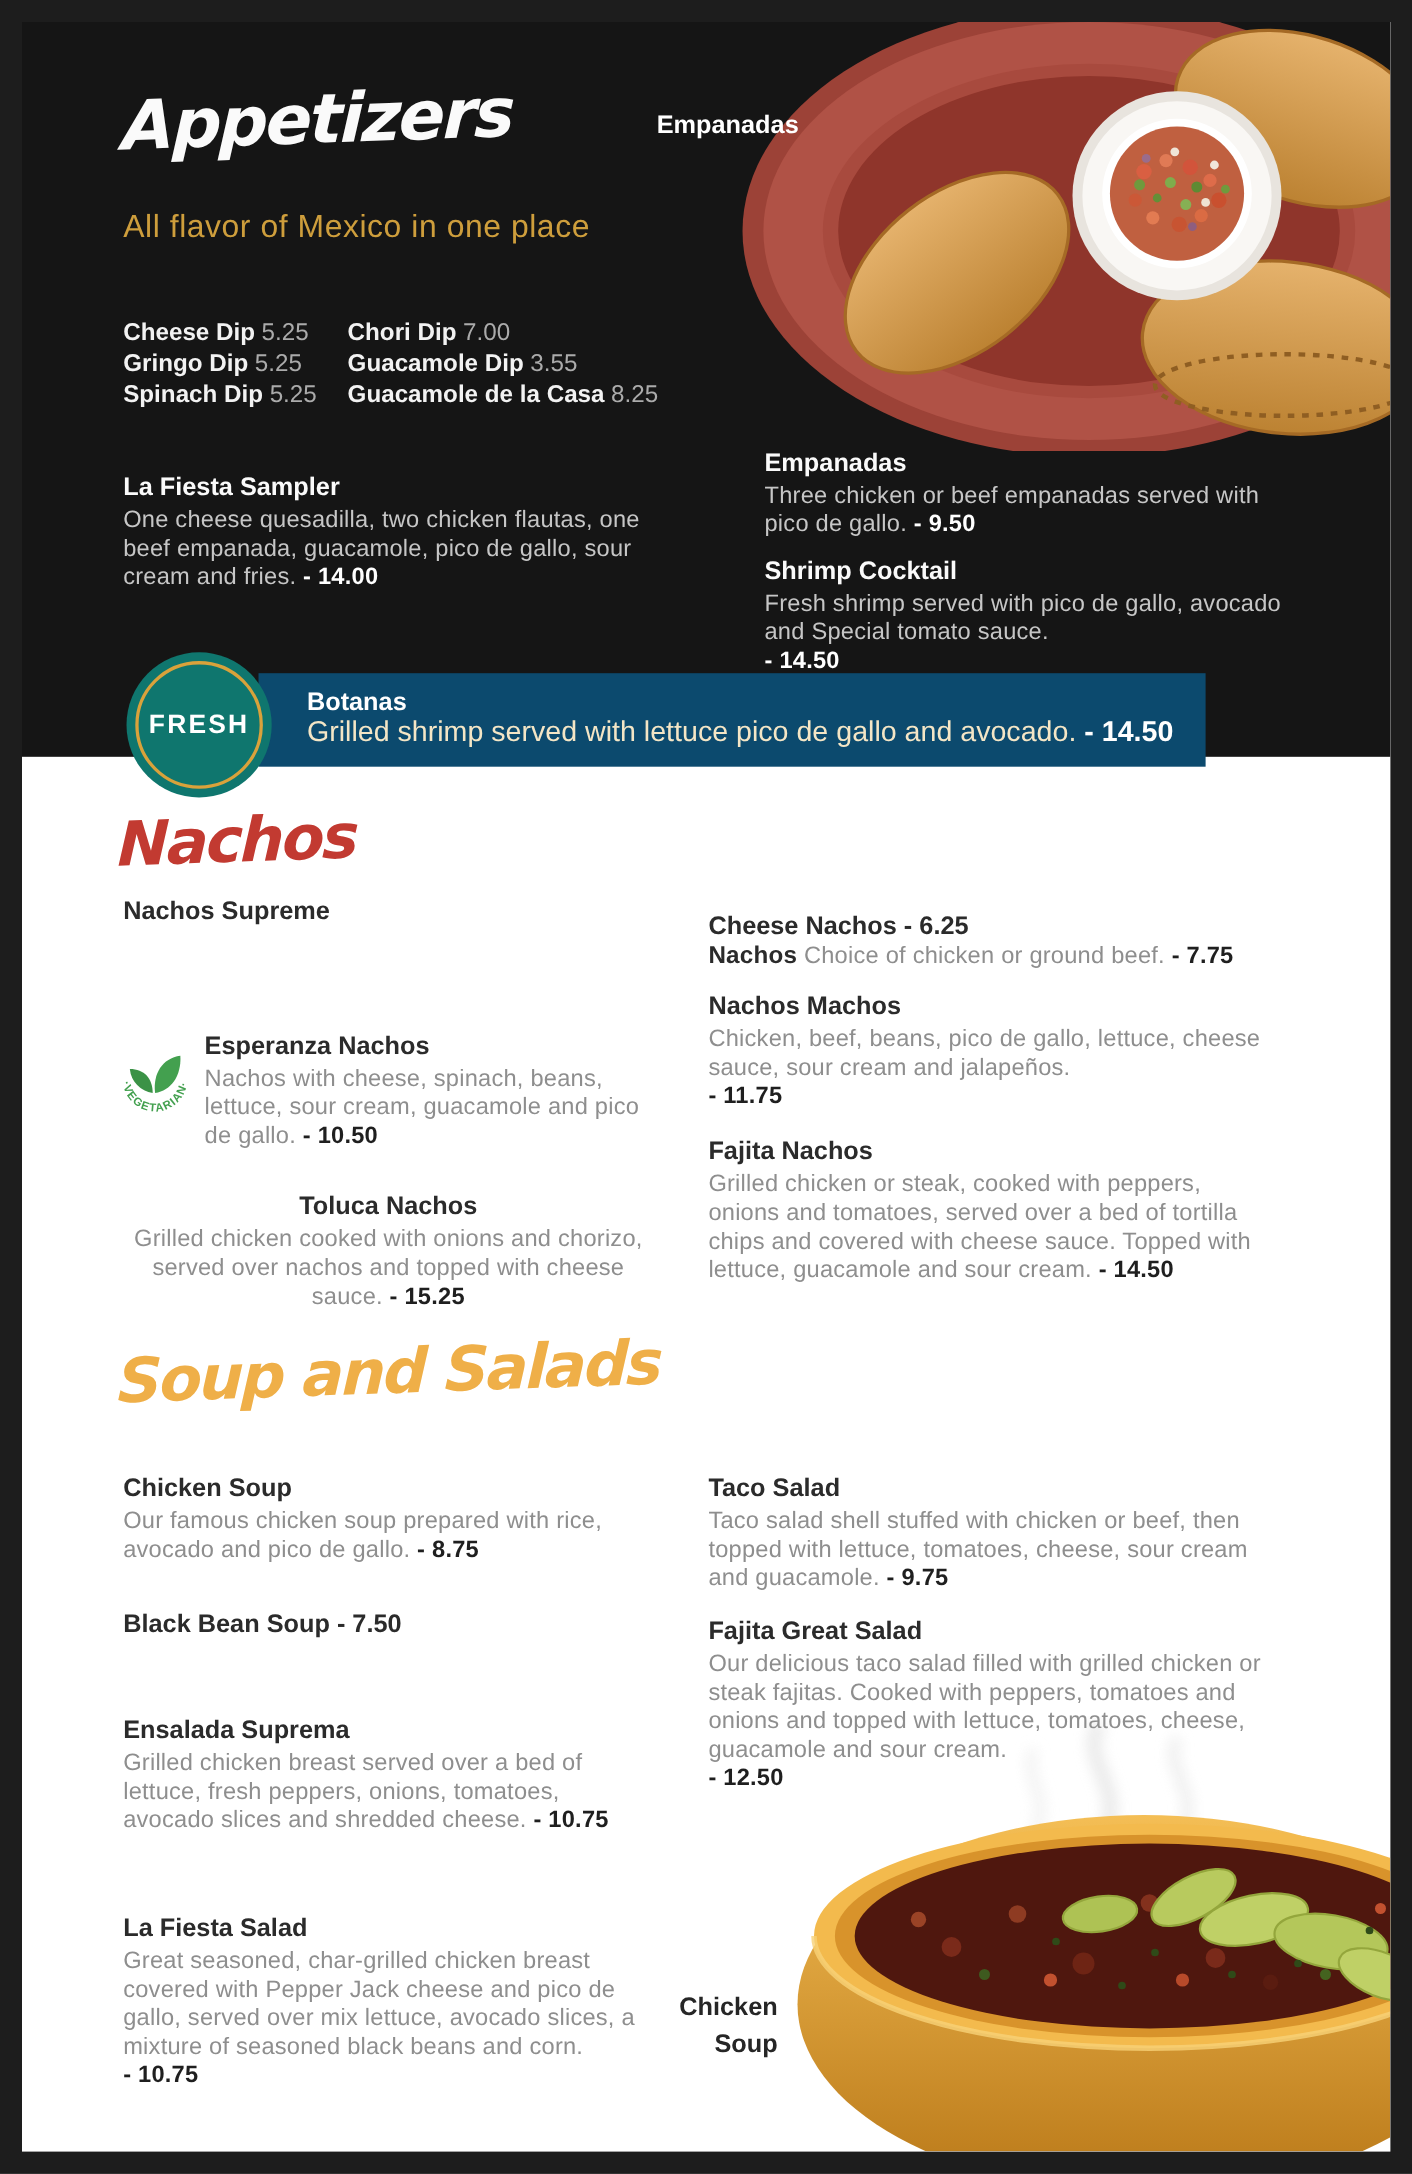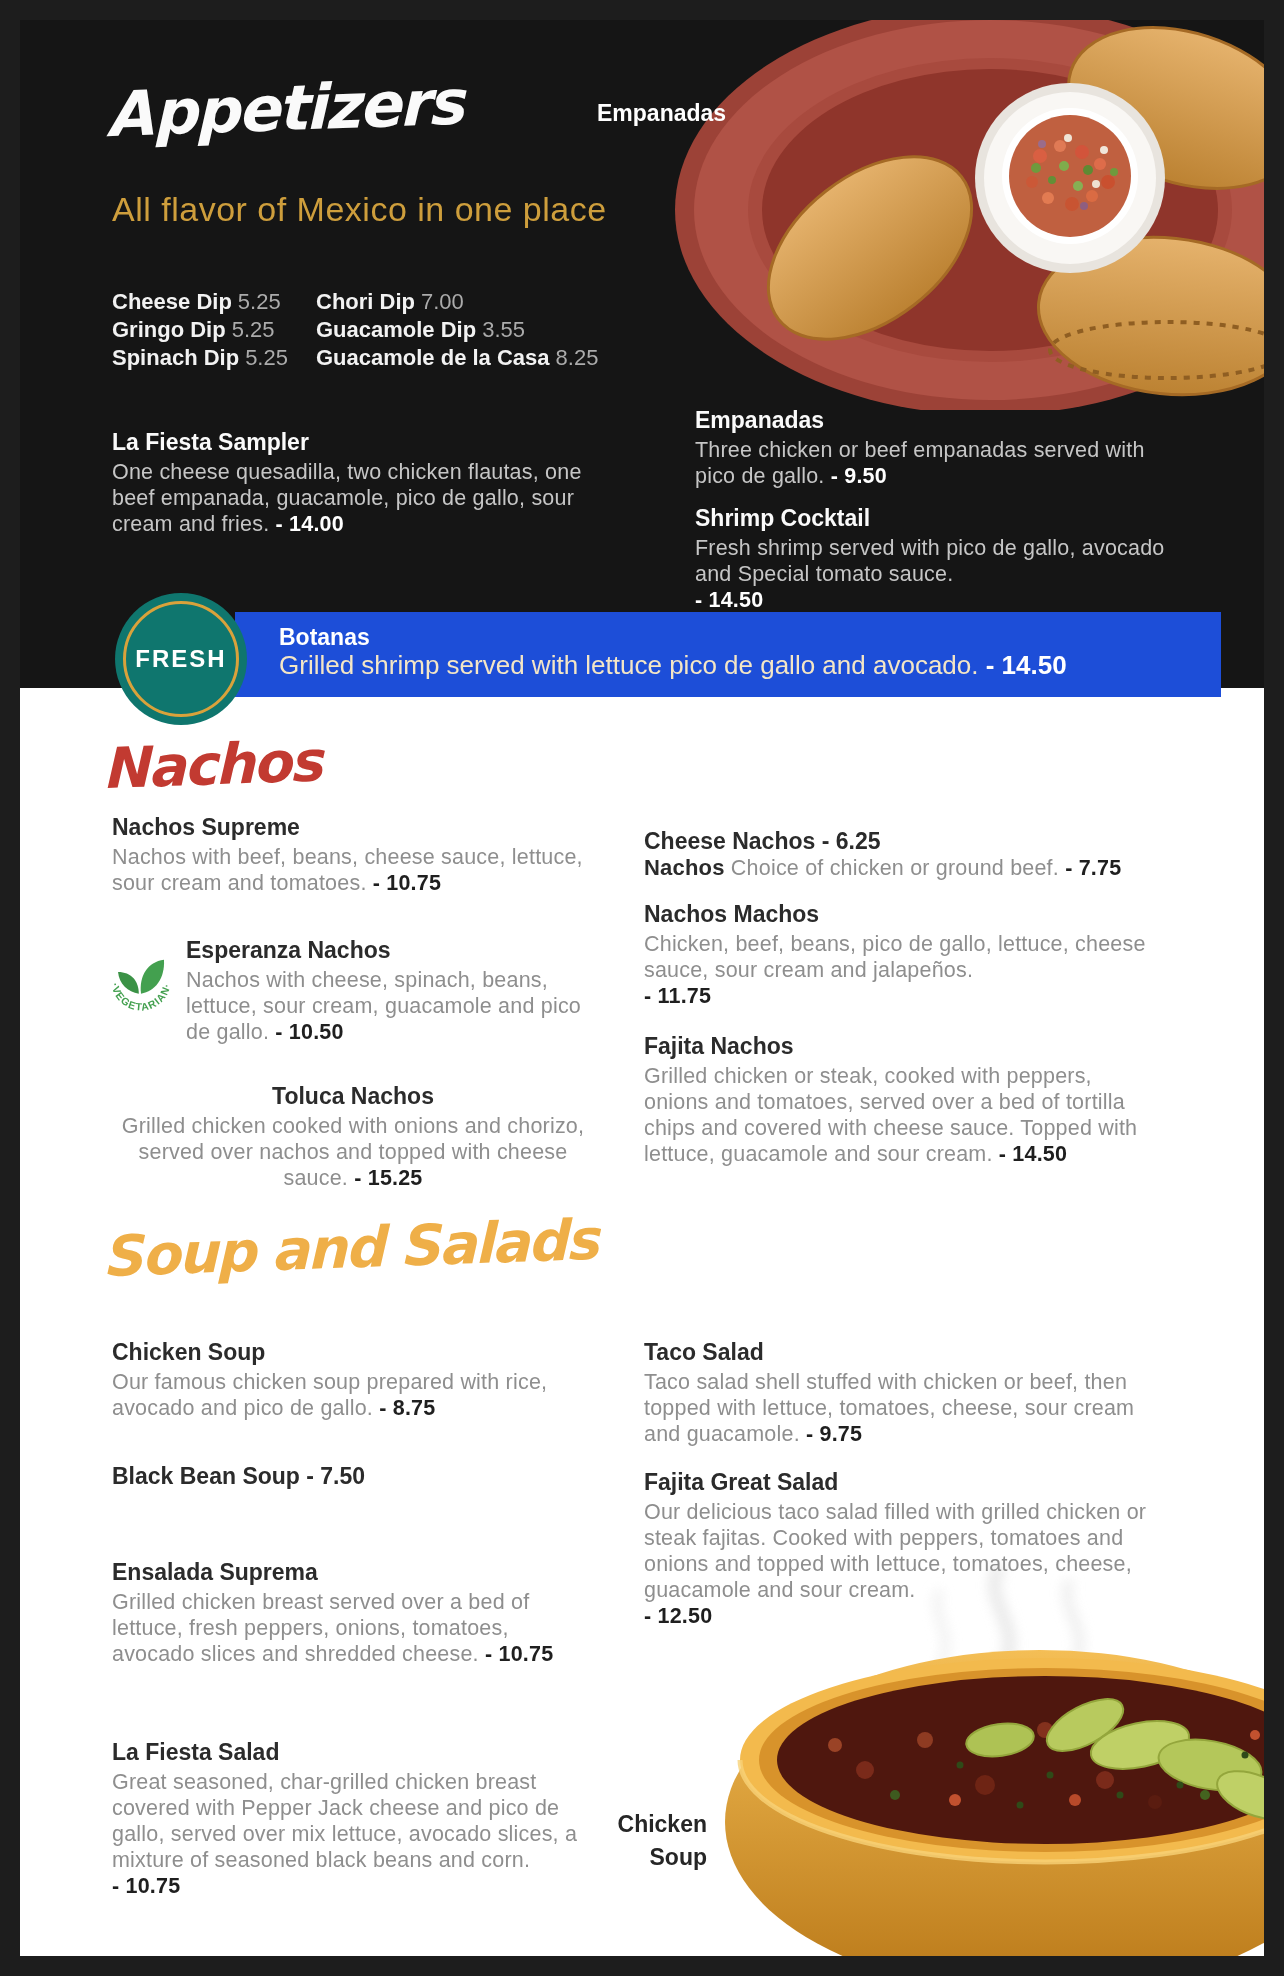--- a/index.html
+++ b/index.html
@@ -10,39 +10,39 @@
 
   
   .dark-section{position:absolute;left:0;top:0;width:1244px;height:668px;background:#151515;}
 
   .script-title{font-family:"DejaVu Sans",sans-serif;font-weight:bold;font-style:italic;
                 letter-spacing:-2px;transform:rotate(-2deg) skewX(-4deg);transform-origin:left bottom;}
   .script-white{color:#FAFAFA;font-size:62px;}
   .script-red{color:#C23A31;font-size:56px;}
   .script-yellow{color:#EFAF48;font-size:56px;}
 
-  .subtitle{color:#CE9E3C;font-size:34px;letter-spacing:.5px;}
+  .subtitle{color:#CE9E3C;font-size:29px;letter-spacing:.5px;}
 
   .dip-row{font-size:22px;line-height:28px;white-space:nowrap;}
   .dip-name{color:#F2F2F2;font-weight:bold;}
   .dip-price{color:#ABABAB;margin-left:6px;}
 
   .mi-name{font-size:23px;font-weight:bold;color:#2B2B2B;line-height:28px;margin-bottom:3px;}
   .mi-desc{font-size:21.5px;line-height:26px;color:#8E8E8E;letter-spacing:.2px;}
   .mi-price{font-weight:bold;color:#1F1F1F;white-space:nowrap;}
   .mi-name-inline{font-size:22px;font-weight:bold;color:#2B2B2B;}
   .dark-item .mi-name{color:#FAFAFA;}
   .dark-item .mi-desc{color:#C6C6C6;}
   .dark-item .mi-price{color:#FFFFFF;}
   .menu-item{position:absolute;}
 
   .photo-label{color:#FFFFFF;font-weight:bold;font-size:23px;z-index:5;}
 
   
-  .banner{position:absolute;left:215px;top:592px;width:986px;height:85px;background:#1d4ed8;
+  .banner{position:absolute;left:215px;top:592px;width:861px;height:85px;background:#0c4a6e;
           padding:11px 0 0 44px;box-sizing:border-box;z-index:3;}
   .banner-name{color:#FFFFFF;font-weight:bold;font-size:23px;line-height:28px;}
   .banner-desc{color:#F4E6C6;font-size:26px;line-height:28px;}
   .banner-price{color:#FFFFFF;font-weight:bold;}
   .fresh-badge{position:absolute;left:95px;top:573px;width:132px;height:132px;border-radius:50%;
                background:#0f766e;z-index:4;display:flex;align-items:center;justify-content:center;}
   .fresh-badge::after{content:"";position:absolute;inset:8px;border:3px solid #D9A23B;border-radius:50%;}
   .fresh-text{color:#FFFFFF;font-weight:bold;font-size:24px;letter-spacing:2px;}
 
   .veg-badge{position:absolute;left:0;top:14px;width:70px;height:70px;}
@@ -153,24 +153,20 @@
     </div>
   </div>
   <div class="fresh-badge">
     <span class="fresh-text">FRESH</span>
   </div>
 
   <div class="script-title script-red abs" style="left:86px;top:716px;">Nachos</div>
 
   <div class="menu-item" style="left:92px;top:793px;width:480px;">
     <div class="mi-name">Nachos Supreme</div>
-    <div class="mi-desc">
-      <span>Nachos with beef, beans, cheese sauce, lettuce, sour cream and tomatoes.</span>
-      <span class="mi-price">- 10.75</span>
-    </div>
   </div>
 
   <div class="menu-item" style="left:86px;top:916px;width:420px;padding-left:80px;">
     <svg class="veg-badge" viewBox="0 0 64 64">
       <defs>
             <path id="vegc" d="M 7 18 A 27 27 0 1 0 57 18" fill="none"></path>
           </defs>
       <text font-family="Liberation Sans, sans-serif" font-size="9.5" font-weight="bold" fill="#43A04F" letter-spacing="1">
         <textPath href="#vegc" startOffset="50%" text-anchor="middle">·VEGETARIAN·</textPath>
       </text>

